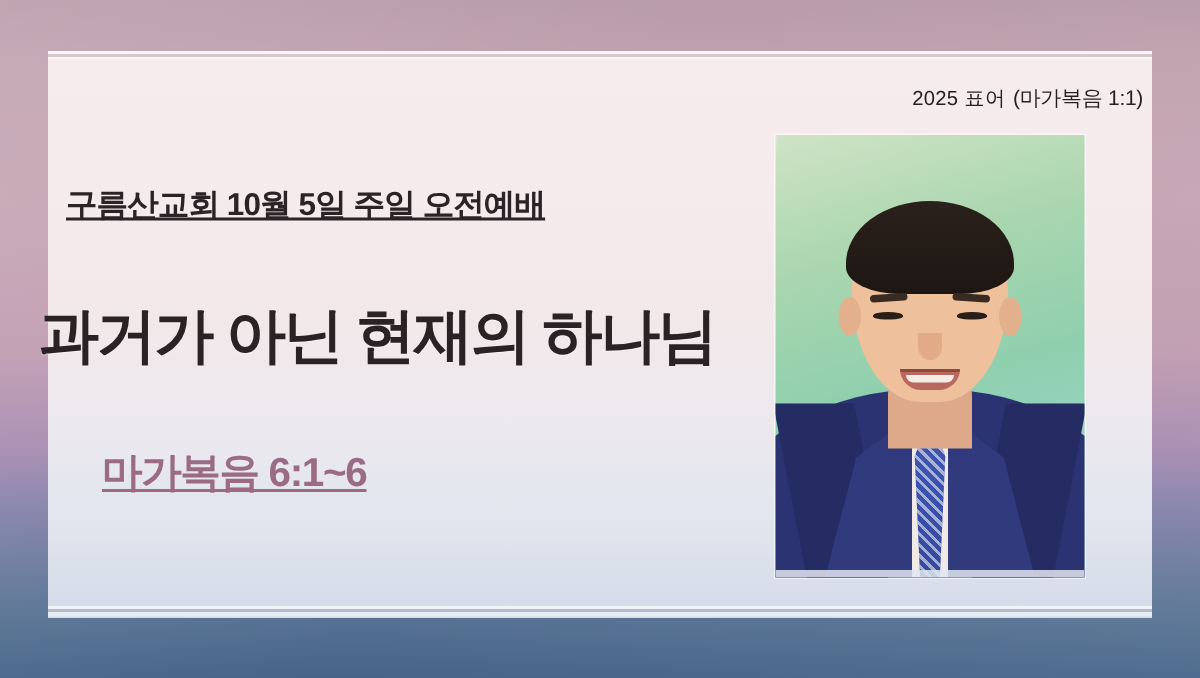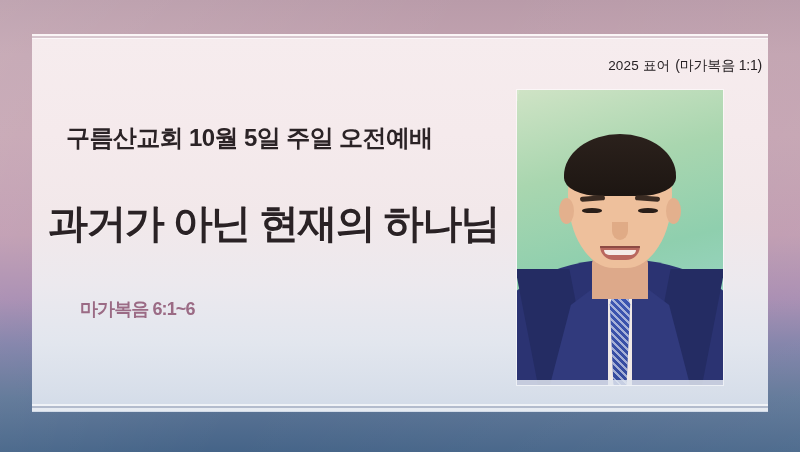--- a/index.html
+++ b/index.html
@@ -91,50 +91,52 @@
     white-space: nowrap;
     color: #262023;
   }
   #theme-line .tl-year   { font-size: 13.5px; font-weight: 400; letter-spacing: .2px; }
   #theme-line .tl-slogan { font-size: 14.5px; font-weight: 700; letter-spacing: -.3px; }
   #theme-line .tl-ref    { font-size: 14px; font-weight: 400; letter-spacing: -.2px; }
 
   
   #subtitle {
     position: absolute;
-    left: 66px;
+    left: 44px;
     top: 122px;
     z-index: 5;
-    font-size: 24px;
+    font-size: 21px;
     font-weight: 700;
     letter-spacing: -.6px;
     color: #2b2326;
+    text-decoration: underline;
   }
 
   #main-title {
     position: absolute;
-    left: 48px;
+    left: 26px;
     top: 196px;
     z-index: 5;
     font-size: 40px;
     font-weight: 700;
     letter-spacing: -1.6px;
     color: #2a2225;
     text-shadow: 0 1px 0 rgba(255,255,255,.45);
   }
 
   #scripture {
     position: absolute;
-    left: 80px;
+    left: 68px;
     top: 297px;
     z-index: 5;
-    font-size: 18px;
+    font-size: 27px;
     font-weight: 700;
     letter-spacing: -.9px;
     color: #9b6b85;
+    text-decoration: underline;
   }
 
   
   #portrait {
     position: absolute;
     left: 517px;
     top: 90px;
     width: 206px;
     height: 295px;
     z-index: 6;

